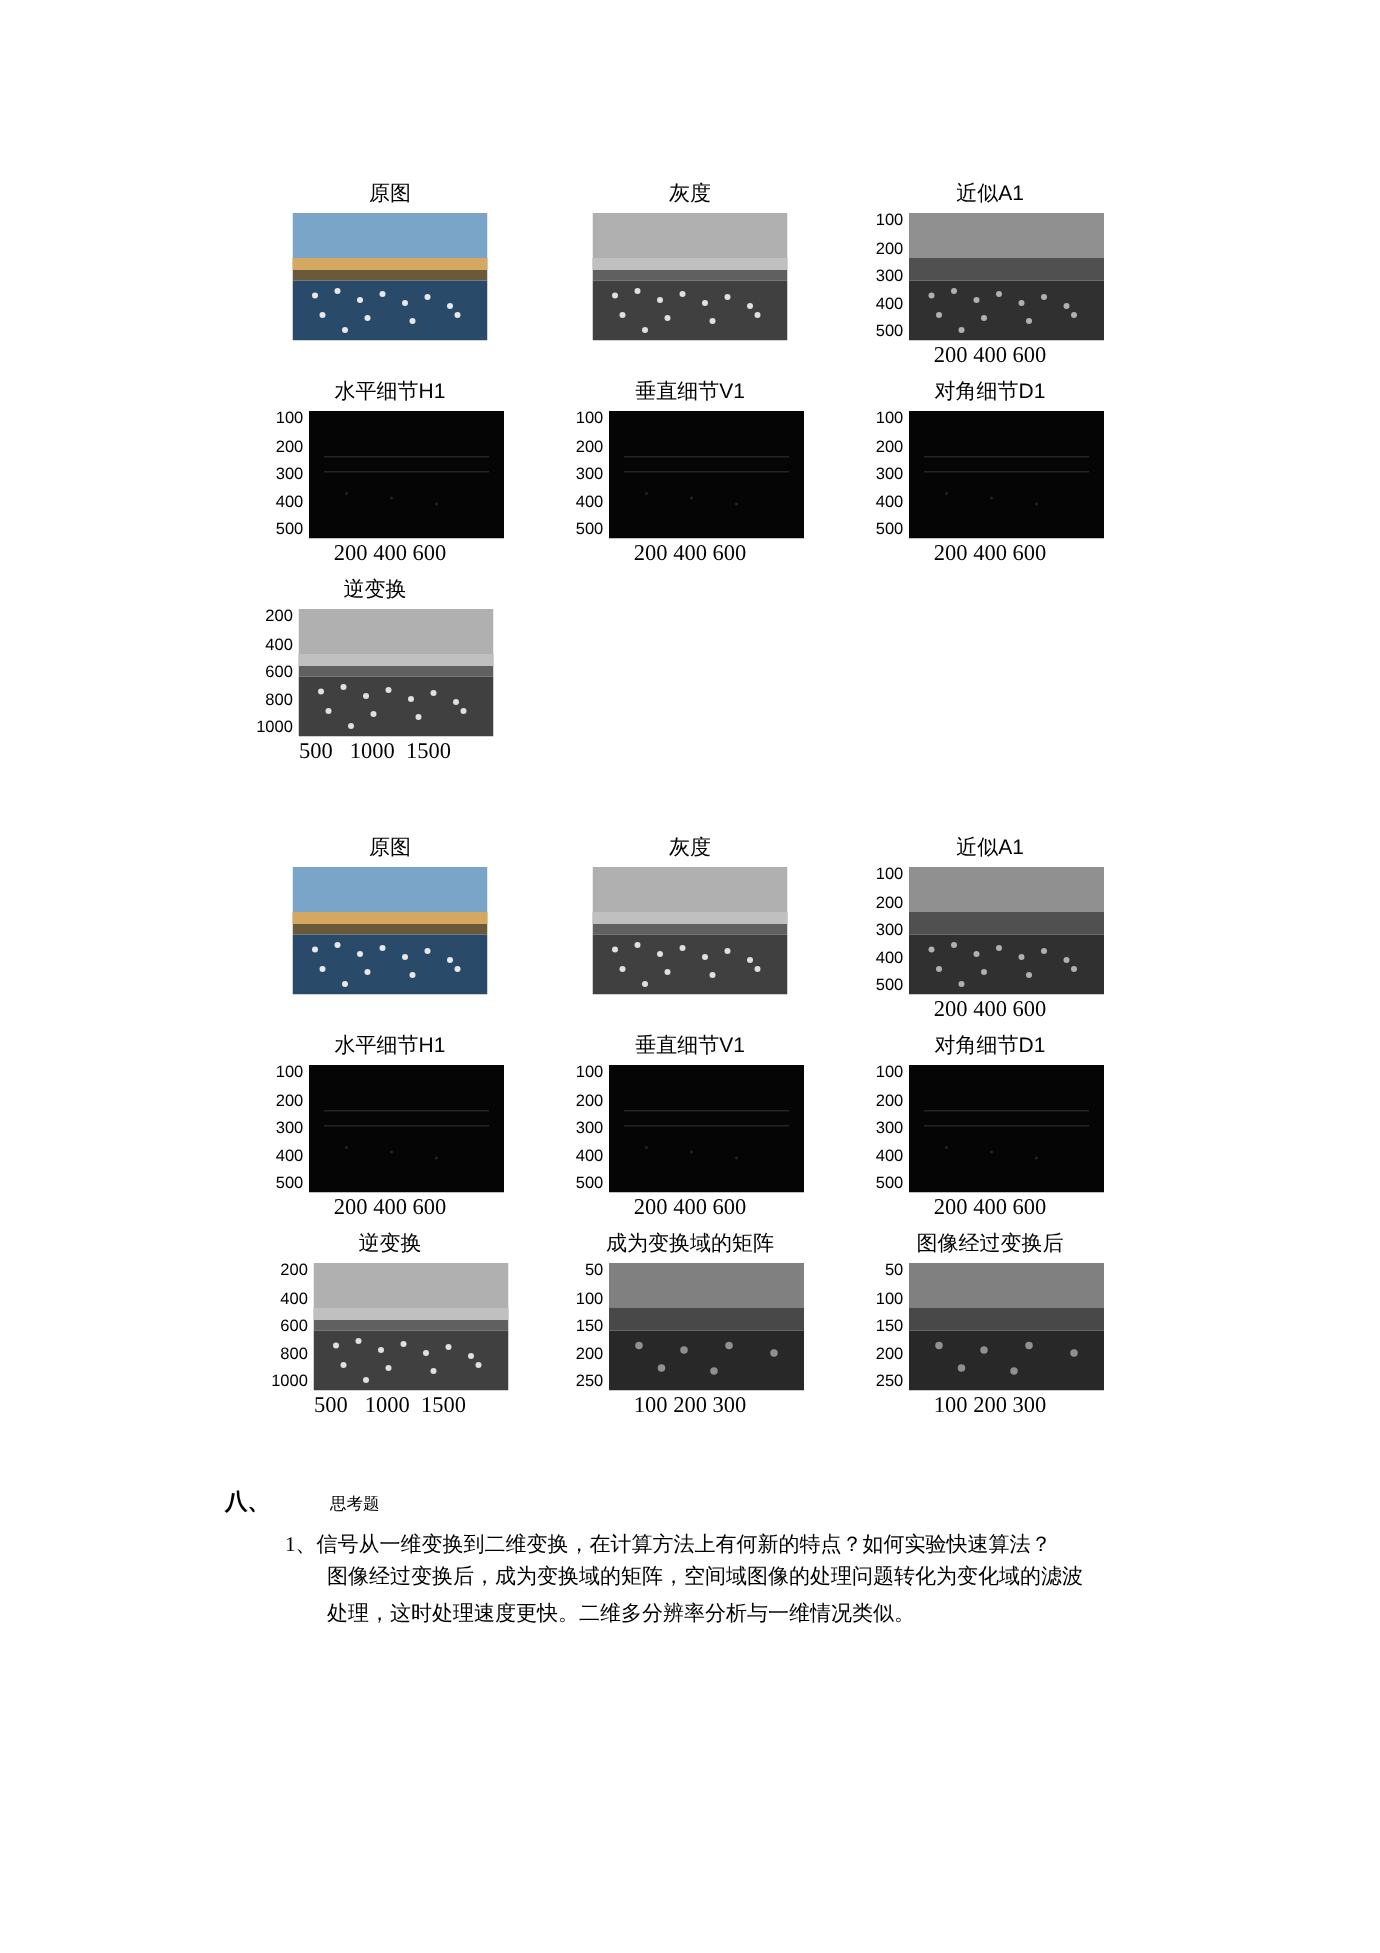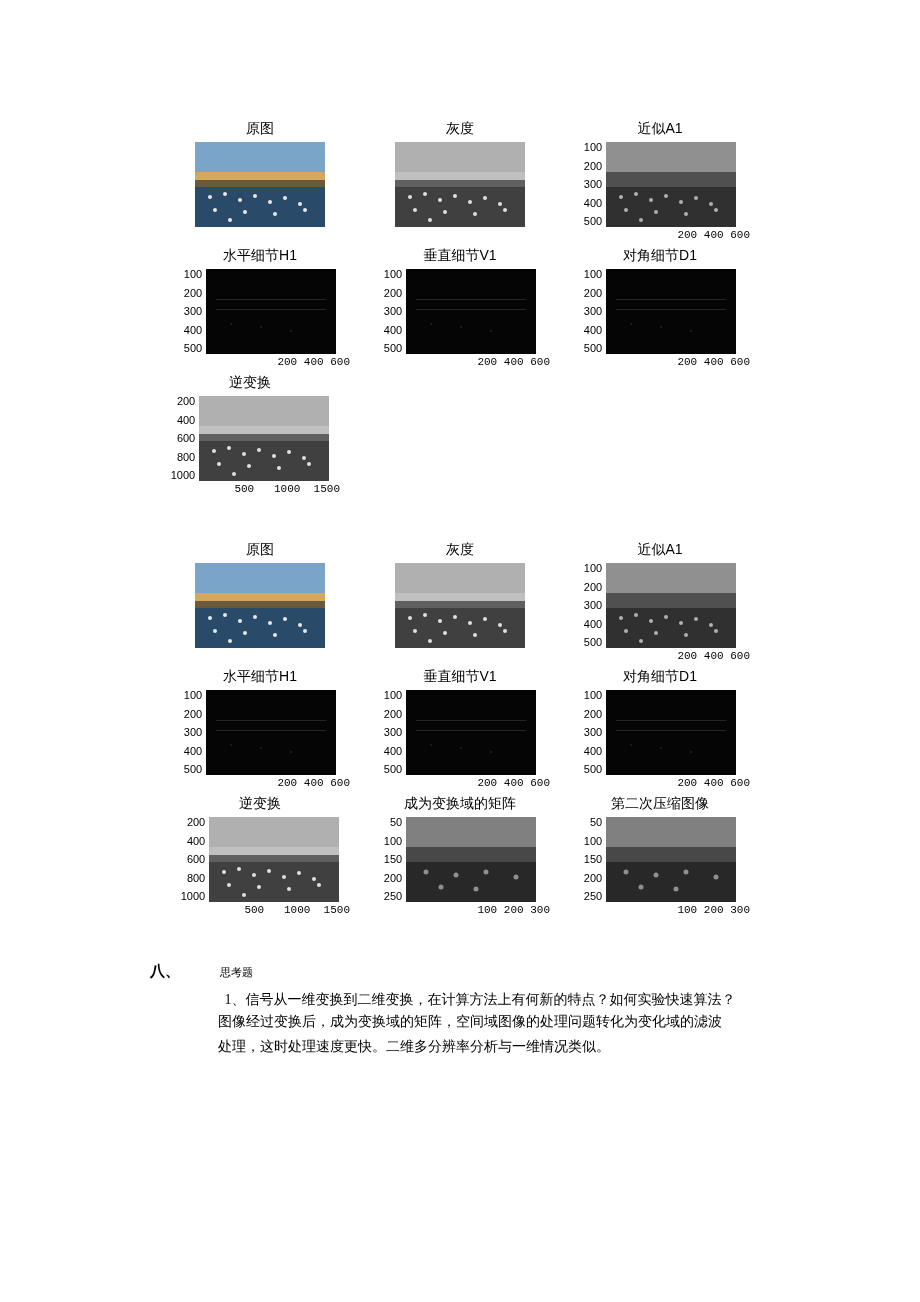--- a/index.html
+++ b/index.html
@@ -44,23 +44,23 @@
     flex-direction: column;
     justify-content: space-between;
     font-size: 11px;
     font-family: Arial, sans-serif;
     text-align: right;
     padding-right: 4px;
     height: 85px;
     line-height: 1;
   }
   .xaxis {
-    font-size: 11px;
-    font-family: Liberation Mono, monospace;
-    text-align: right;
+    font-size: 15px;
+    font-family: Liberation Serif, serif;
+    text-align: center;
     margin-top: 2px;
     width: 100%;
   }
 
   .section-row {
     display: flex;
     align-items: baseline;
     margin-top: 20px;
     margin-bottom: 10px;
   }
@@ -71,21 +71,20 @@
     width: 70px;
   }
   .section-title {
     font-family: "SimHei", "黑体", sans-serif;
     font-weight: normal;
     font-size: 11px;
   }
   .q-num {
     padding-left: 40px;
     font-size: 14px;
-    text-align: center;
   }
   .q-body {
     padding-left: 68px;
     font-size: 14px;
     line-height: 1.8;
     font-family: Liberation Serif, serif;
   }
 
   .boat-svg { width: 130px; height: 85px; display: block; }
 </style>
@@ -400,21 +399,21 @@
             <span>200</span>
             <span>250</span>
         </div>
         <svg class="boat-svg">
             <use href="#boat-comp"></use>
           </svg>
       </div>
       <div class="xaxis">100 200 300</div>
     </div>
     <div class="cell">
-      <div class="cell-title">第二次压缩图像</div>
+      <div class="cell-title">图像经过变换后</div>
       <div class="img-wrap">
         <div class="yaxis">
           <span>50</span>
             <span>100</span>
             <span>150</span>
             <span>200</span>
             <span>250</span>
         </div>
         <svg class="boat-svg">
             <use href="#boat-comp"></use>

